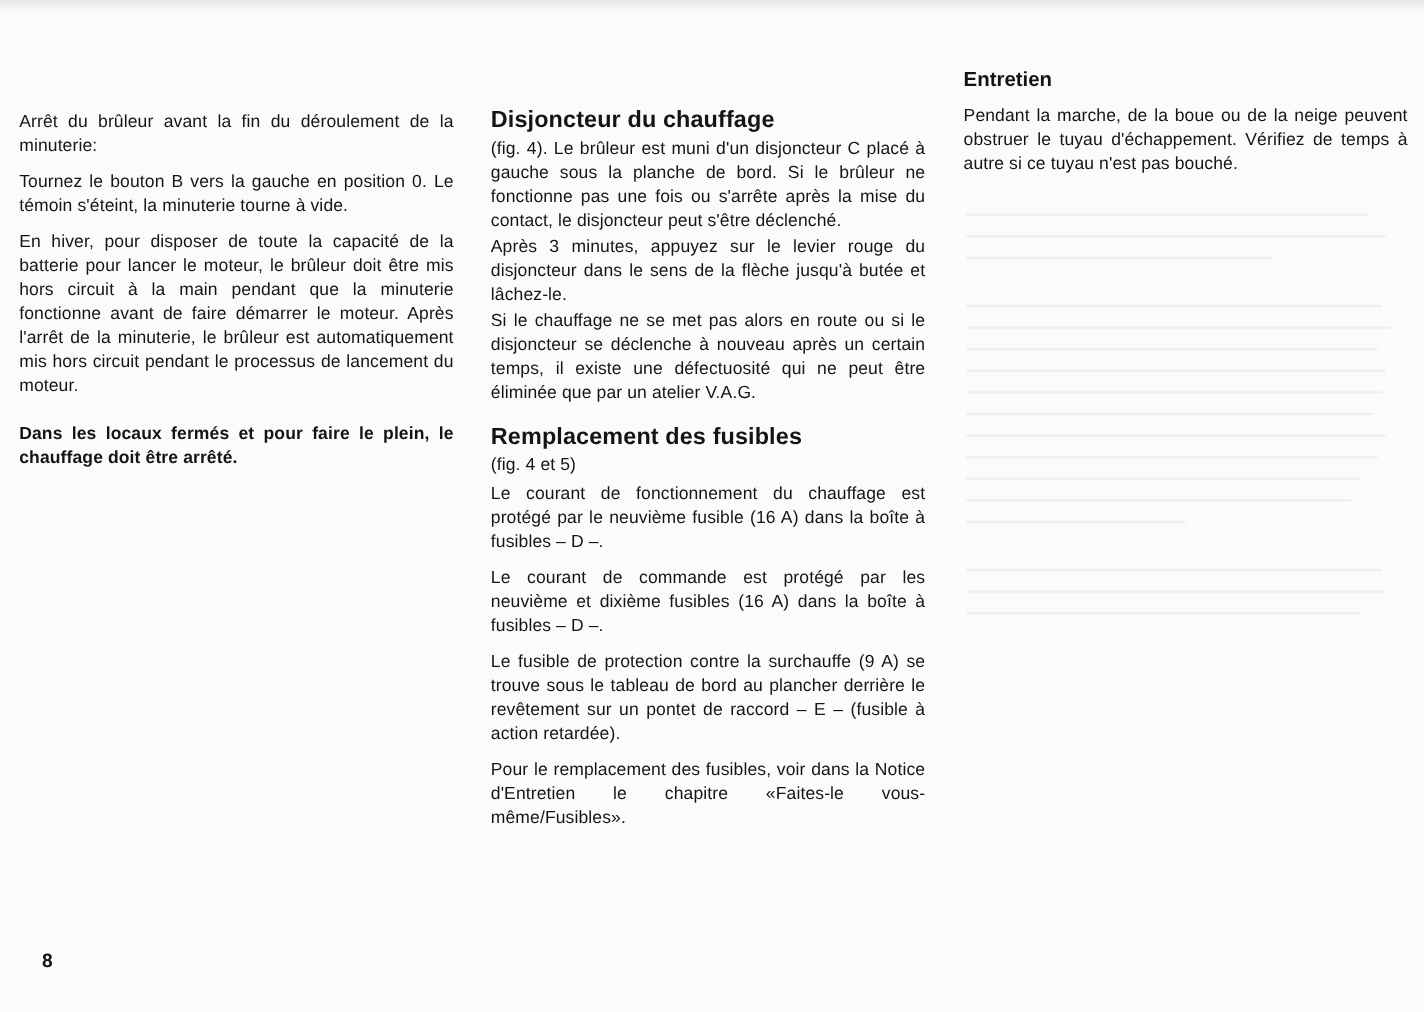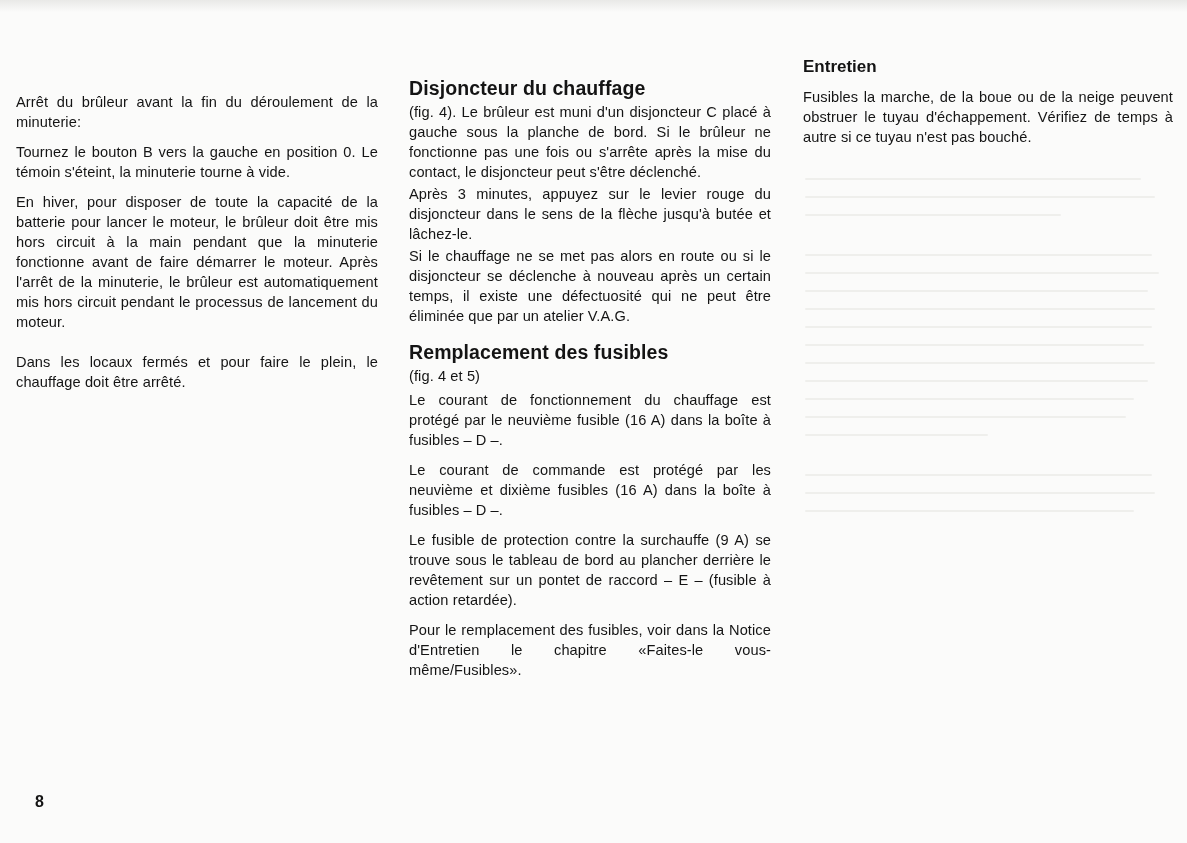--- a/index.html
+++ b/index.html
@@ -9,38 +9,38 @@
     font-family: "Liberation Sans", sans-serif;
     color: #141414;
     position: relative;
   }
   .topshade {
     position: absolute; left: 0; top: 0; width: 1187px; height: 12px;
     background: linear-gradient(#e9e9e7, rgba(251,251,250,0));
   }
   .col { position: absolute; }
   .col-left { left: 16px; top: 92px; width: 362px; }
-  .col-mid { left: 409px; top: 76px; width: 362px; }
+  .col-mid { left: 409px; top: 88px; width: 362px; }
   .col-right { left: 803px; top: 52px; width: 370px; }
   p {
     margin: 0 0 10px 0;
     font-size: 14.6px; line-height: 20px;
     text-align: justify; letter-spacing: 0.1px;
   }
   p.tight { margin-bottom: 2px; }
   h2 {
     margin: 0 0 2px 0; font-size: 19.5px; font-weight: bold;
     letter-spacing: 0.1px; line-height: 24px;
   }
   h1 {
     margin: 0 0 5px 0; font-size: 17px; font-weight: bold; line-height: 30px;
   }
   .b { font-weight: normal; }
   .spacer { height: 12px; }
-  .warn { font-weight: normal; margin-top: 20px; }
+  .warn { font-weight: bold; margin-top: 20px; }
   .pagenum {
     position: absolute; left: 35px; top: 793px;
     font-size: 16px; font-weight: bold;
   }
   .ghost {
     position: absolute; left: 805px; top: 178px; width: 365px;
   }
   .ghost div {
     height: 2px; margin: 0 0 16px 0; background: #efefec; border-radius: 1px;
   }
@@ -89,16 +89,16 @@
   <h2>Remplacement des fusibles</h2>
   <p style="margin-bottom:4px">(fig. 4 et 5)</p>
   <p><span>Le </span><span class="b">courant de fonctionnement</span><span> du chauffage est protégé par le neuvième fusible (16 A) dans la boîte à fusibles – D –.</span></p>
   <p><span>Le </span><span class="b">courant de commande</span><span> est protégé par les neuvième et dixième fusibles (16 A) dans la boîte à fusibles – D –.</span></p>
   <p><span>Le </span><span class="b">fusible de protection contre la surchauffe</span><span> (9 A) se trouve sous le tableau de bord au plancher derrière le revêtement sur un pontet de raccord – E – (fusible à action retardée).</span></p>
   <p>Pour le remplacement des fusibles, voir dans la Notice d'Entretien le chapitre «Faites-le vous-même/Fusibles».</p>
 </div>
 
 <div class="col col-right">
   <h1>Entretien</h1>
-  <p>Fusibles la marche, de la boue ou de la neige peuvent obstruer le tuyau d'échappement. Vérifiez de temps à autre si ce tuyau n'est pas bouché.</p>
+  <p>Pendant la marche, de la boue ou de la neige peuvent obstruer le tuyau d'échappement. Vérifiez de temps à autre si ce tuyau n'est pas bouché.</p>
 </div>
 
 <div class="pagenum">8</div>
 
 </body></html>

